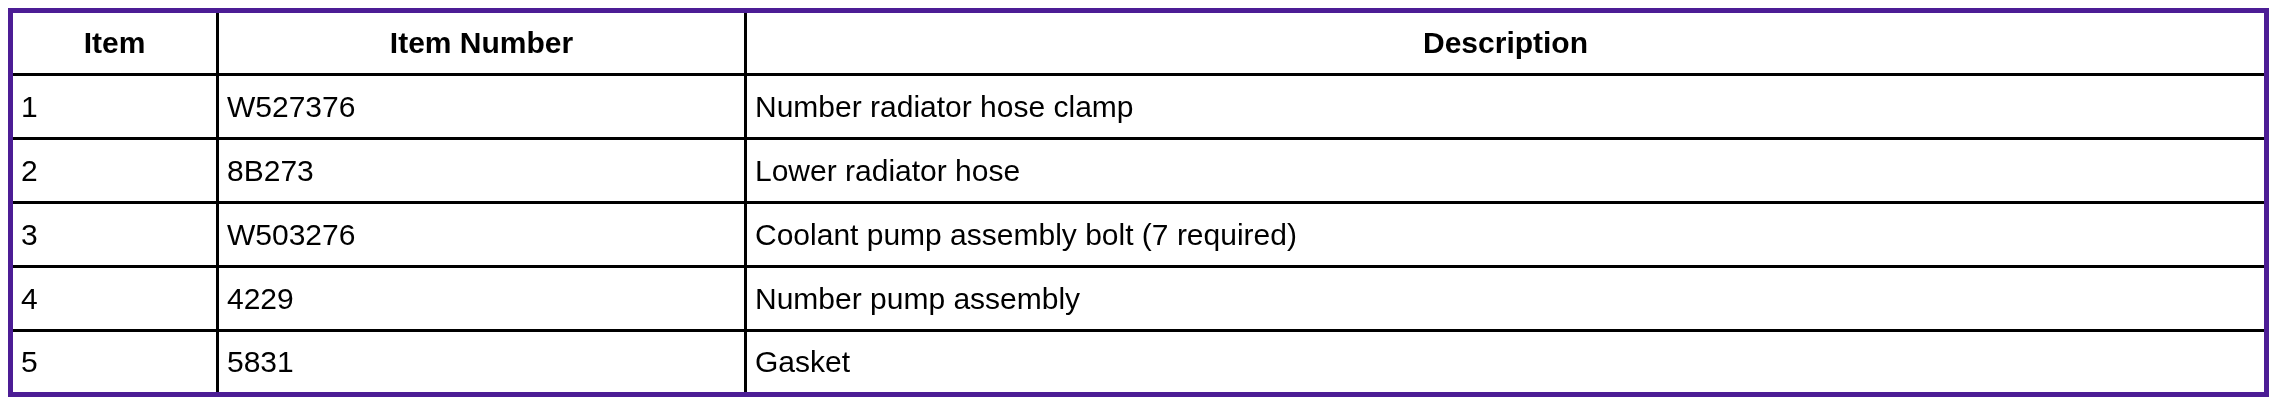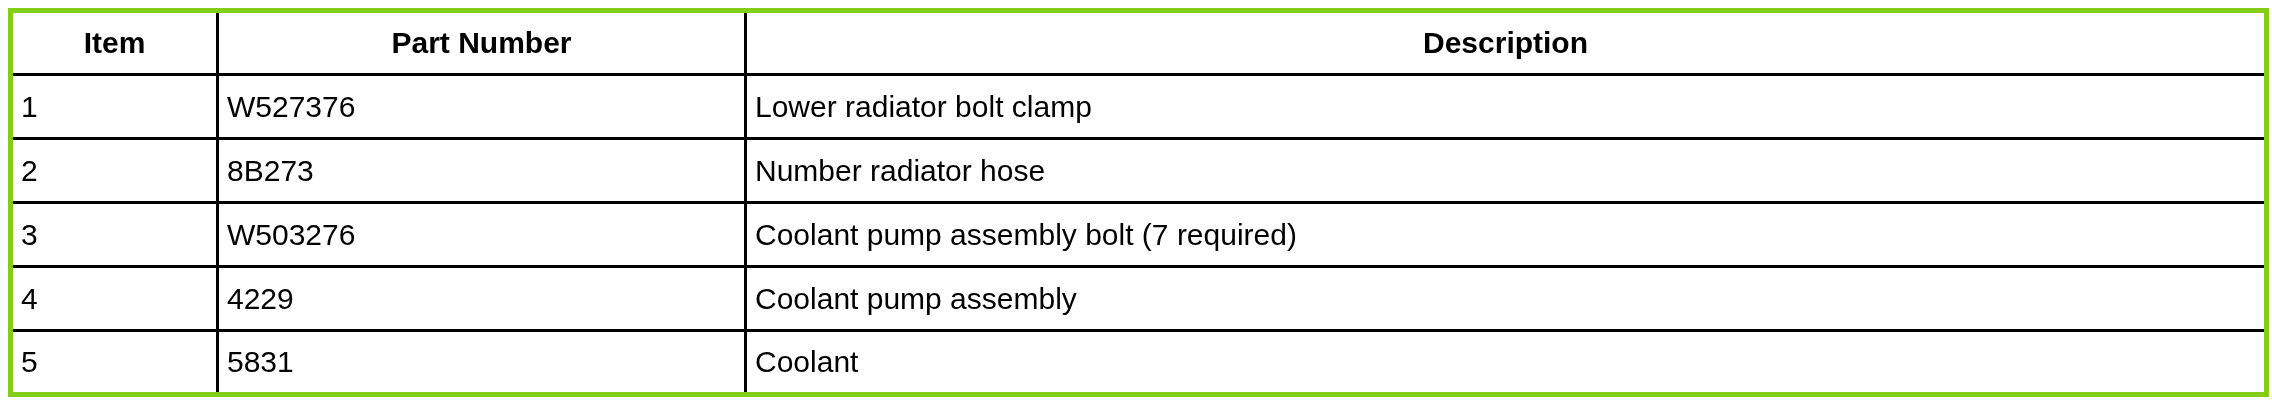--- a/index.html
+++ b/index.html
@@ -26,21 +26,21 @@
     position: absolute;
     left: 8px;
     top: 8px;
     width: 2256px;
     height: 384px;
     border-collapse: collapse;
     table-layout: fixed;
     background: #ffffff;
   }
   table.parts-table {
-    border: 5px solid #84cc16;
+    border: 5px solid #4c1d95;
   }
   table.parts-table th,
   table.parts-table td {
     border: 3px solid #000000;
     height: 64px;
     box-sizing: border-box;
     overflow: hidden;
     white-space: nowrap;
   }
   table.parts-table th {
@@ -67,45 +67,45 @@
 <div class="page">
   <table class="parts-table">
     <colgroup>
       <col class="col-item">
       <col class="col-part">
       <col class="col-desc">
     </colgroup>
     <thead>
       <tr>
         <th>Item</th>
-        <th>Part Number</th>
+        <th>Item Number</th>
         <th>Description</th>
       </tr>
     </thead>
     <tbody>
       <tr>
         <td>1</td>
         <td>W527376</td>
-        <td>Lower radiator bolt clamp</td>
+        <td>Number radiator hose clamp</td>
       </tr>
       <tr>
         <td>2</td>
         <td>8B273</td>
-        <td>Number radiator hose</td>
+        <td>Lower radiator hose</td>
       </tr>
       <tr>
         <td>3</td>
         <td>W503276</td>
         <td>Coolant pump assembly bolt (7 required)</td>
       </tr>
       <tr>
         <td>4</td>
         <td>4229</td>
-        <td>Coolant pump assembly</td>
+        <td>Number pump assembly</td>
       </tr>
       <tr>
         <td>5</td>
         <td>5831</td>
-        <td>Coolant</td>
+        <td>Gasket</td>
       </tr>
     </tbody>
   </table>
 </div>
 
 </body></html>

